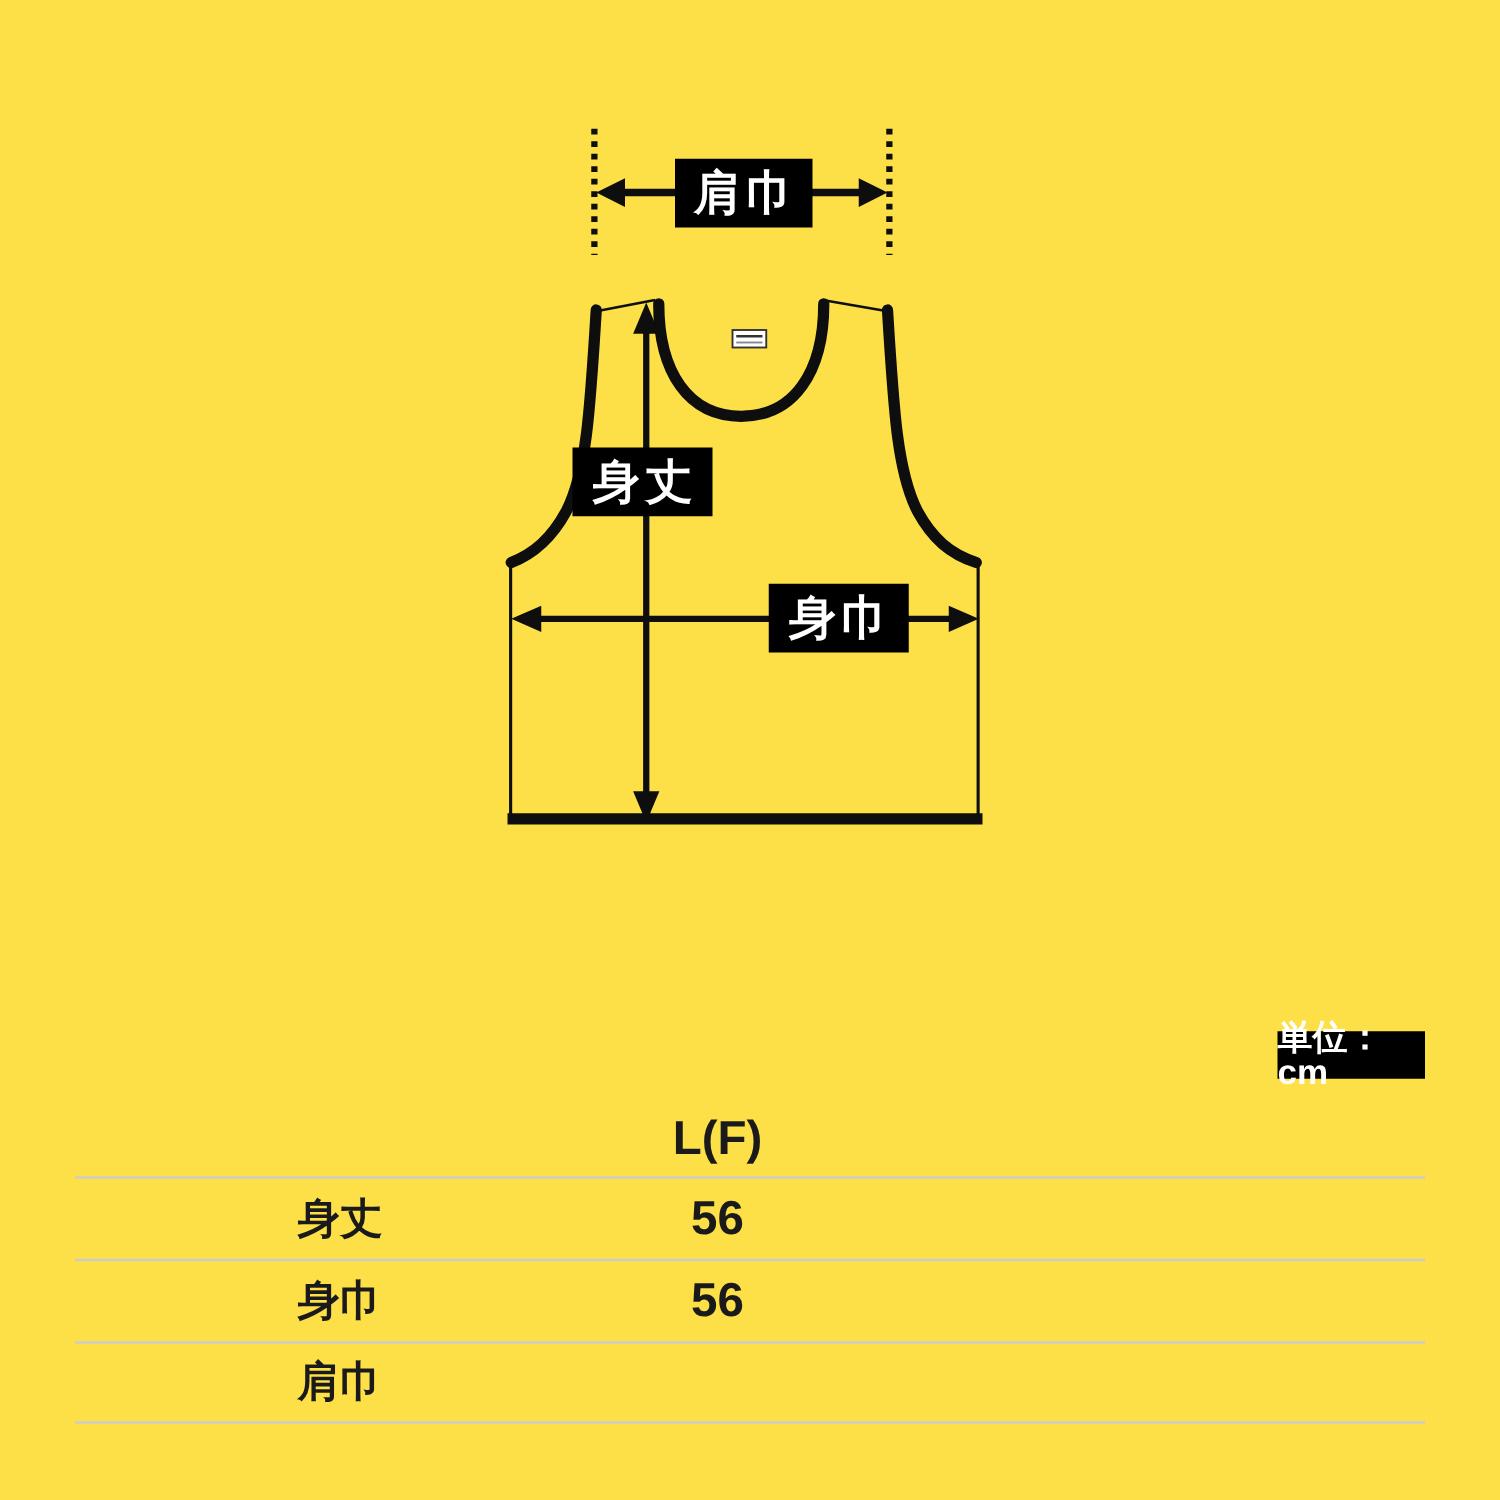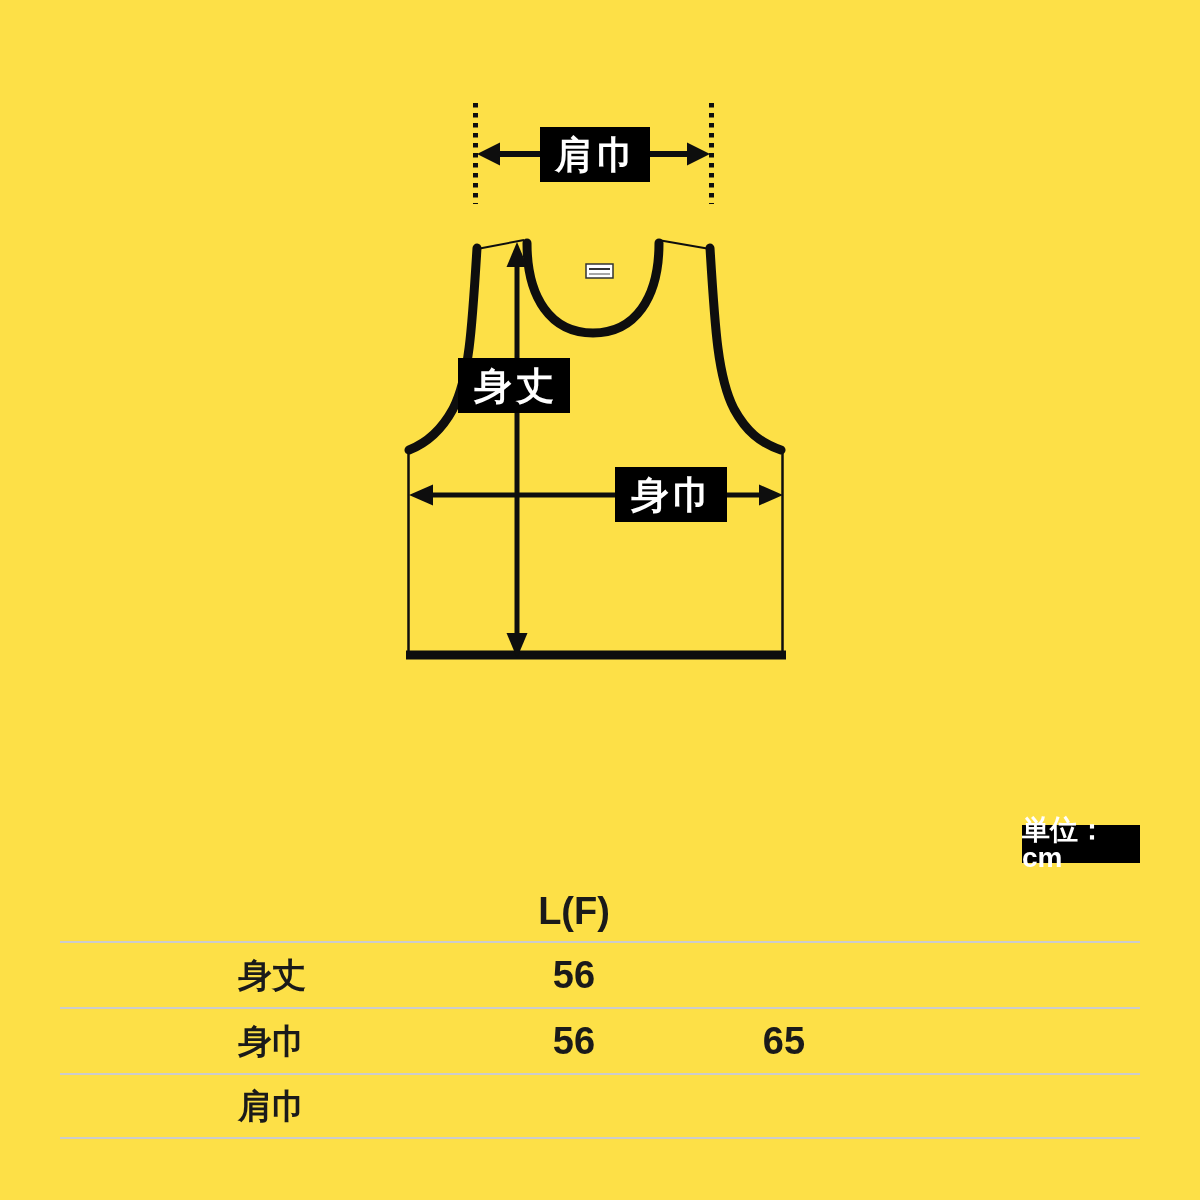--- a/index.html
+++ b/index.html
@@ -150,21 +150,20 @@
 
     <div class="trow">
       <div class="tcell jp">身丈</div>
       <div class="tcell">56</div>
       <div class="tcell"></div>
     </div>
 
     <div class="trow">
       <div class="tcell jp">身巾</div>
       <div class="tcell">56</div>
-      <div class="tcell">65</div>
       <div class="tcell"></div>
     </div>
 
     <div class="trow last">
       <div class="tcell jp">肩巾</div>
       <div class="tcell"></div>
     </div>
   </div>
 
 </div>

